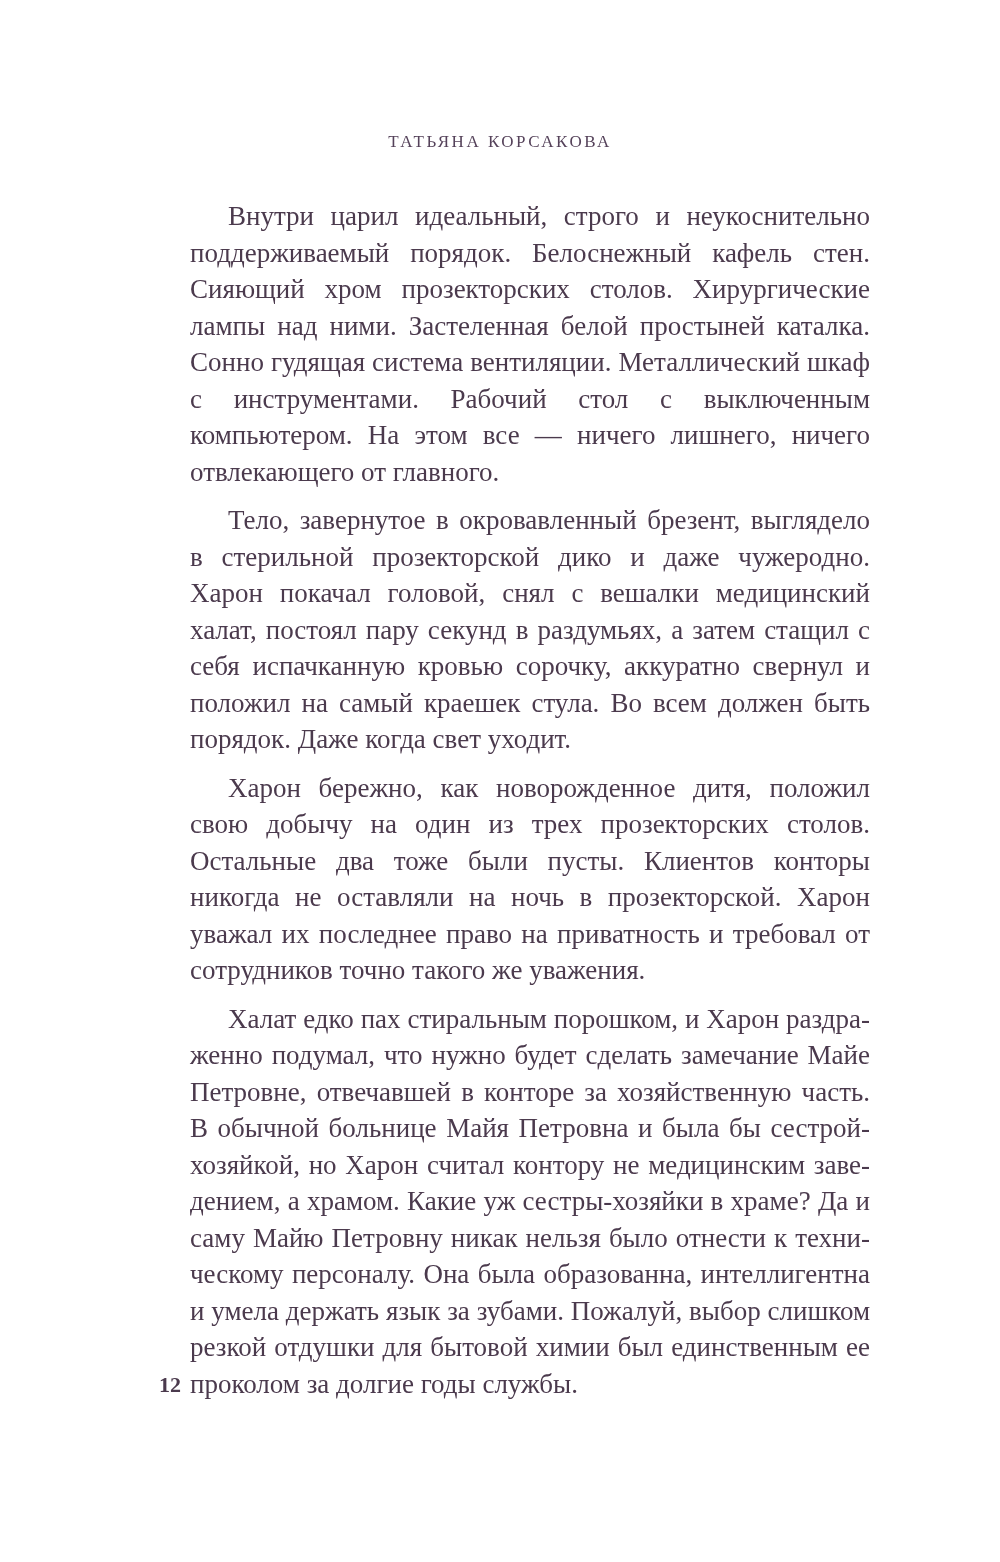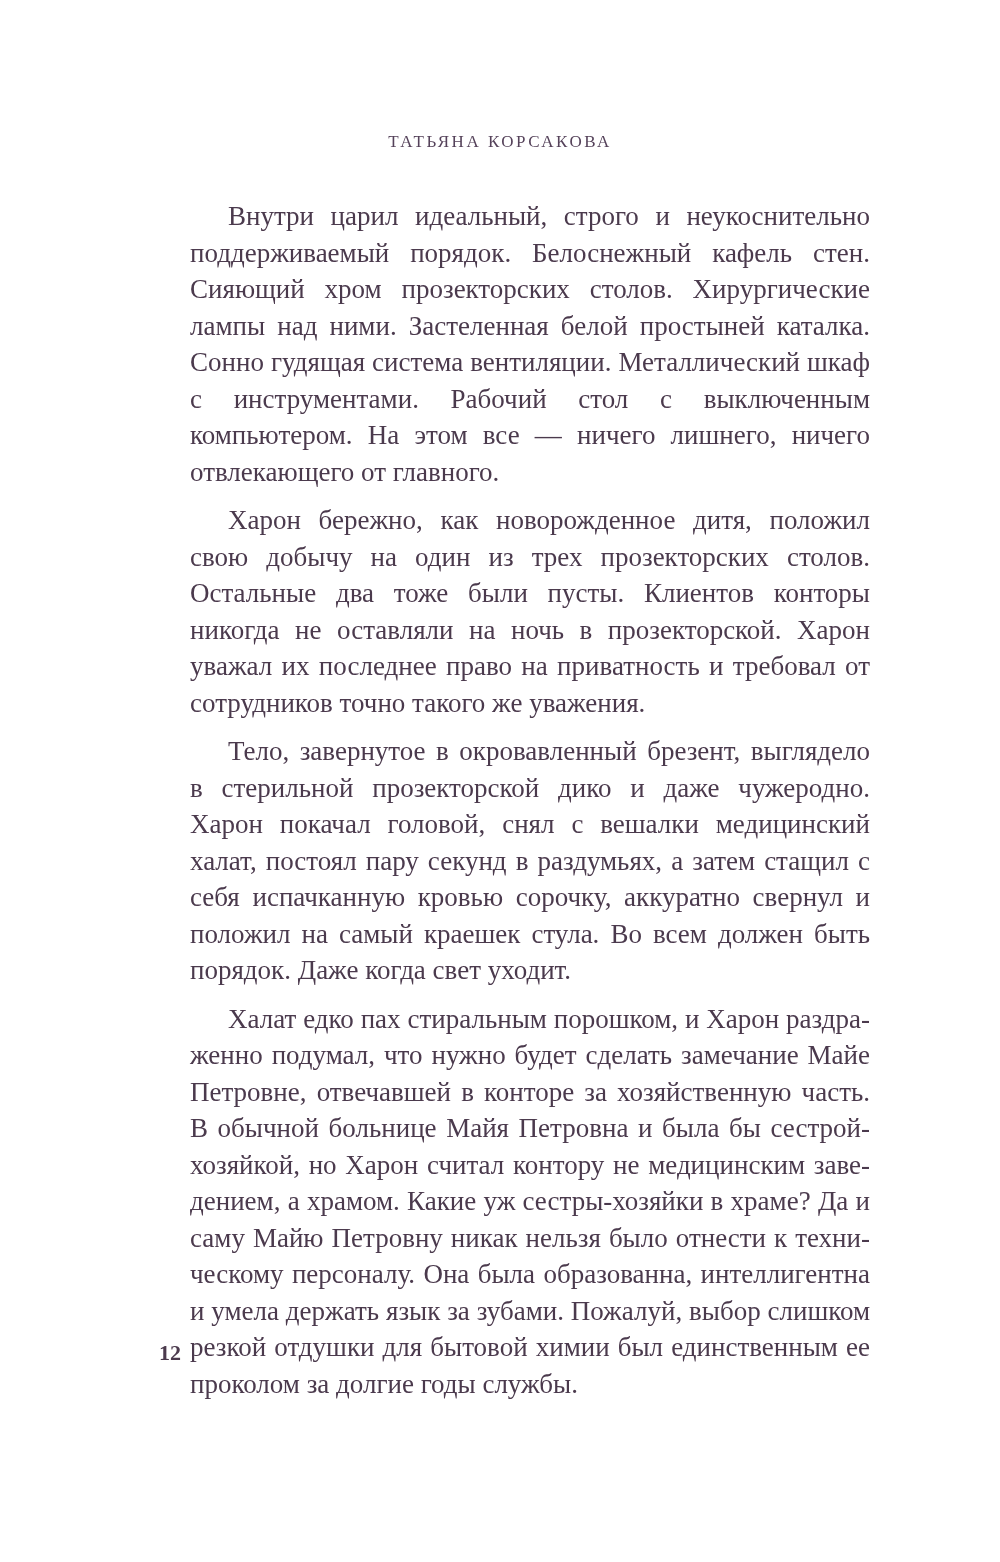--- a/index.html
+++ b/index.html
@@ -40,33 +40,33 @@
       -webkit-hyphens: manual;
     }
     .body-text p {
       margin: 12px;
       padding: 0;
       text-indent: 38px;
     }
     .page-number {
       position: absolute;
       left: 159px;
-      top: 1340px;
+      top: 1372px;
       font-size: 22px;
       font-weight: bold;
       color: #4b3a4d;
     }
   </style>
 </head>
 <body>
 
 <div class="page">
   <div class="running-head">ТАТЬЯНА КОРСАКОВА</div>
 
   <div class="body-text">
     <p>Внутри царил идеальный, строго и неукоснительно под­держиваемый порядок. Белоснежный кафель стен. Сия­ющий хром прозекторских столов. Хирургические лампы над ними. Застеленная белой простыней каталка. Сонно гудящая система вентиляции. Металлический шкаф с ин­струментами. Рабочий стол с выключенным компьютером. На этом все — ничего лишнего, ничего отвлекающего от главного.</p>
+    <p>Тело, завернутое в окровавленный брезент, выглядело в стерильной прозекторской дико и даже чужеродно. Харон покачал головой, снял с вешалки медицинский халат, по­стоял пару секунд в раздумьях, а затем стащил с себя ис­пачканную кровью сорочку, аккуратно свернул и положил на самый краешек стула. Во всем должен быть порядок. Даже когда свет уходит.</p>
     <p>Харон бережно, как новорожденное дитя, положил свою добычу на один из трех прозекторских столов. Остальные два тоже были пусты. Клиентов конторы никогда не остав­ляли на ночь в прозекторской. Харон уважал их последнее право на приватность и требовал от сотрудников точно та­кого же уважения.</p>
-    <p>Тело, завернутое в окровавленный брезент, выглядело в стерильной прозекторской дико и даже чужеродно. Харон покачал головой, снял с вешалки медицинский халат, по­стоял пару секунд в раздумьях, а затем стащил с себя ис­пачканную кровью сорочку, аккуратно свернул и положил на самый краешек стула. Во всем должен быть порядок. Даже когда свет уходит.</p>
     <p>Халат едко пах стиральным порошком, и Харон раздра­женно подумал, что нужно будет сделать замечание Майе Петровне, отвечавшей в конторе за хозяйственную часть. В обычной больнице Майя Петровна и была бы сестрой-хозяйкой, но Харон считал контору не медицинским заве­дением, а храмом. Какие уж сестры-хозяйки в храме? Да и саму Майю Петровну никак нельзя было отнести к техни­ческому персоналу. Она была образованна, интеллигентна и умела держать язык за зубами. Пожалуй, выбор слишком резкой отдушки для бытовой химии был единственным ее проколом за долгие годы службы.</p>
   </div>
 
   <div class="page-number">12</div>
 </div>
 
 </body></html>

